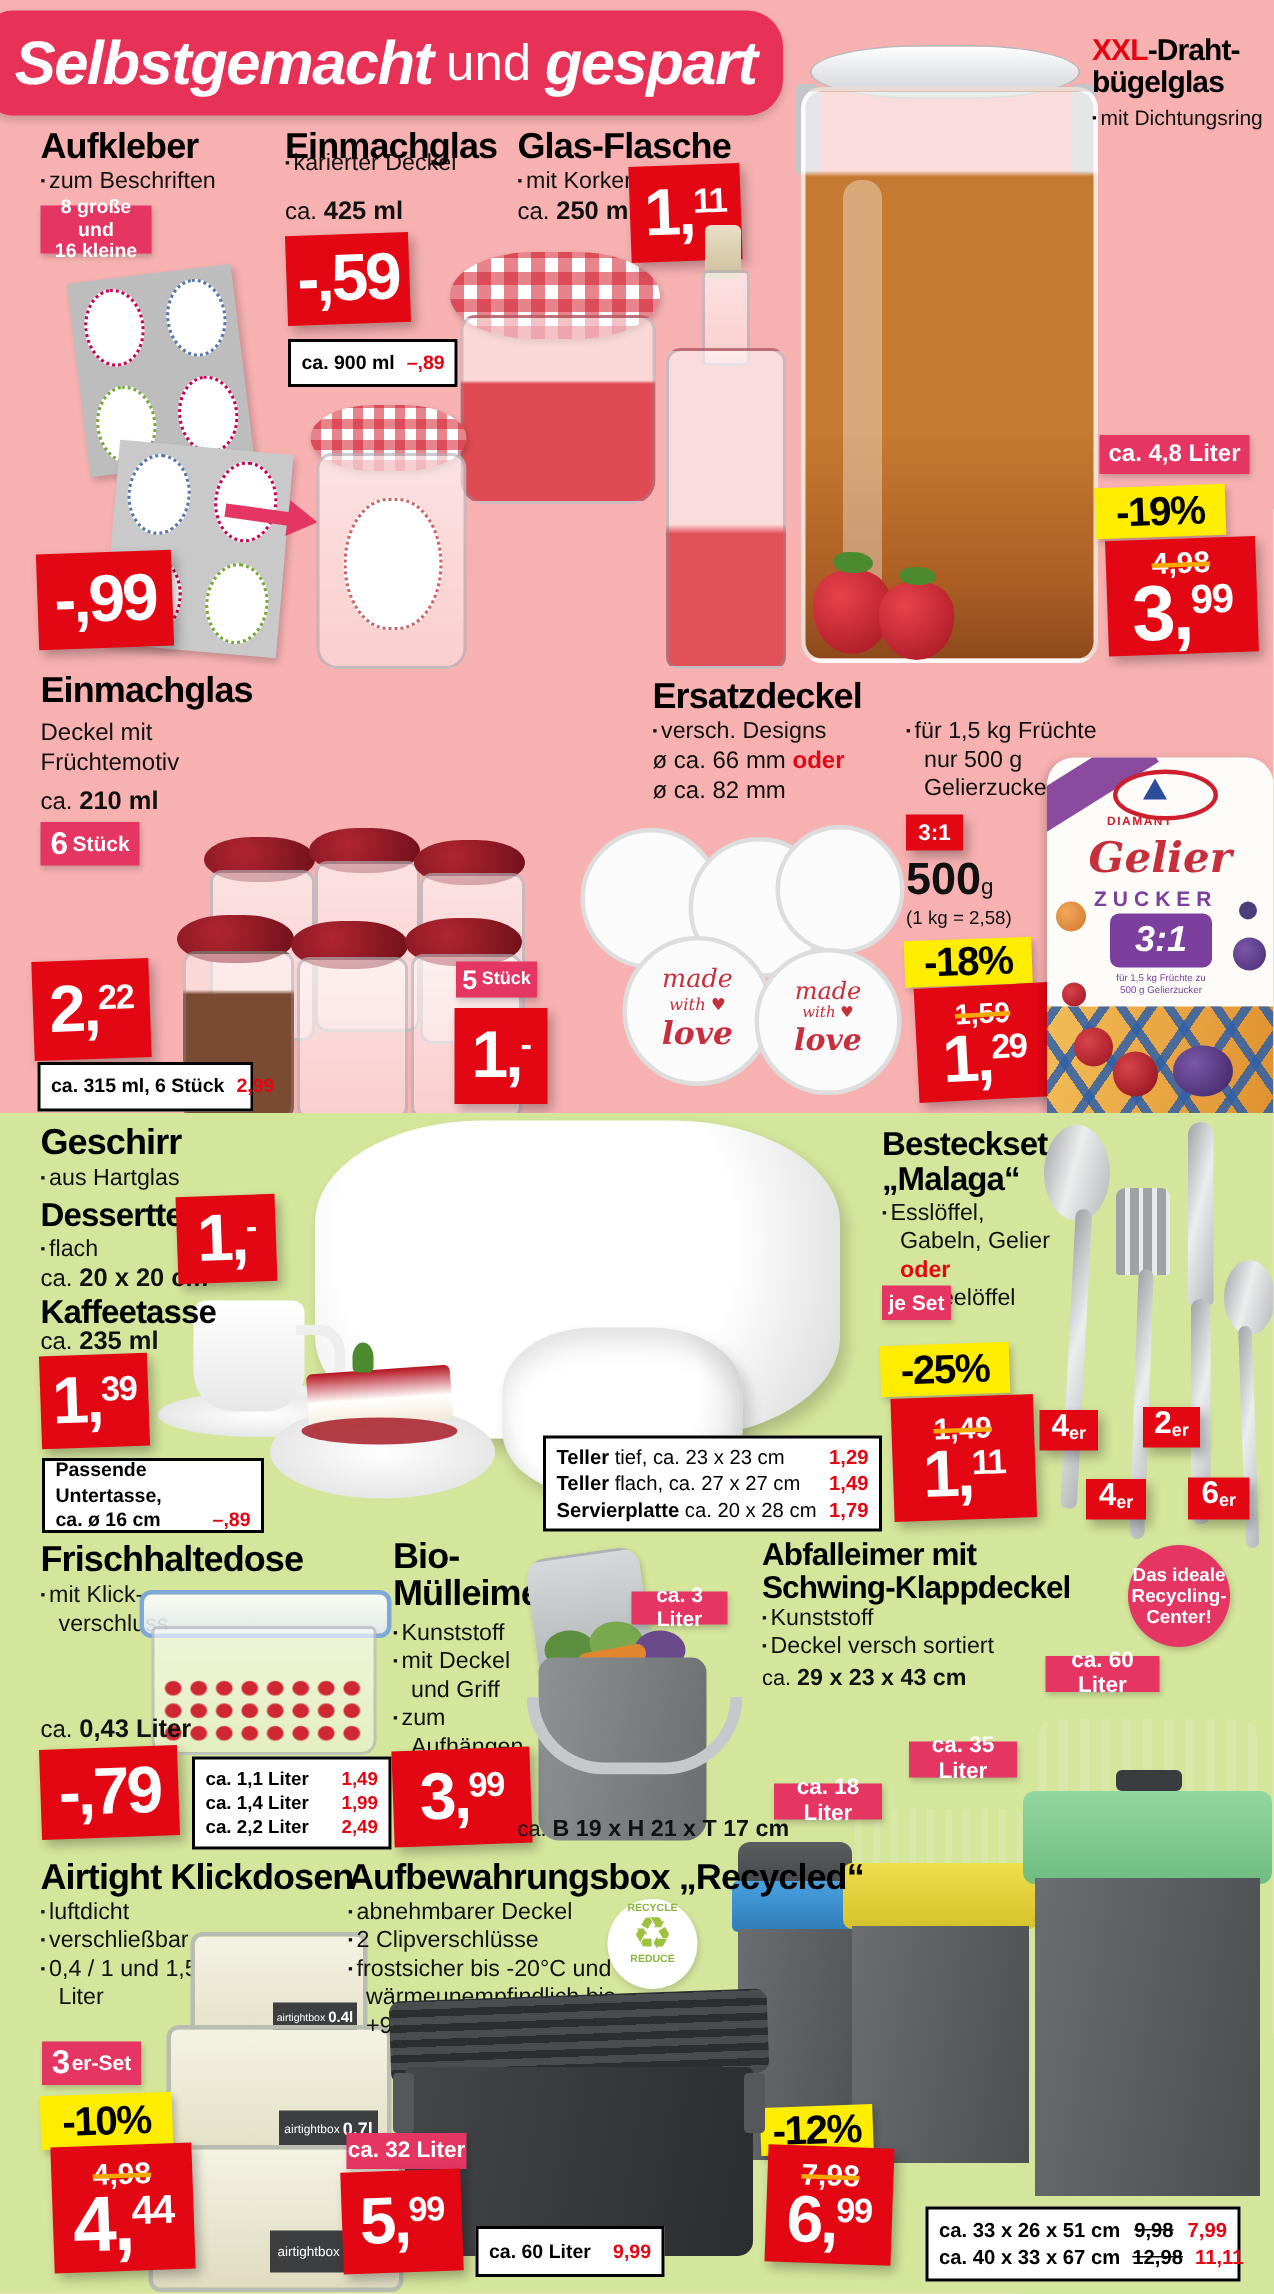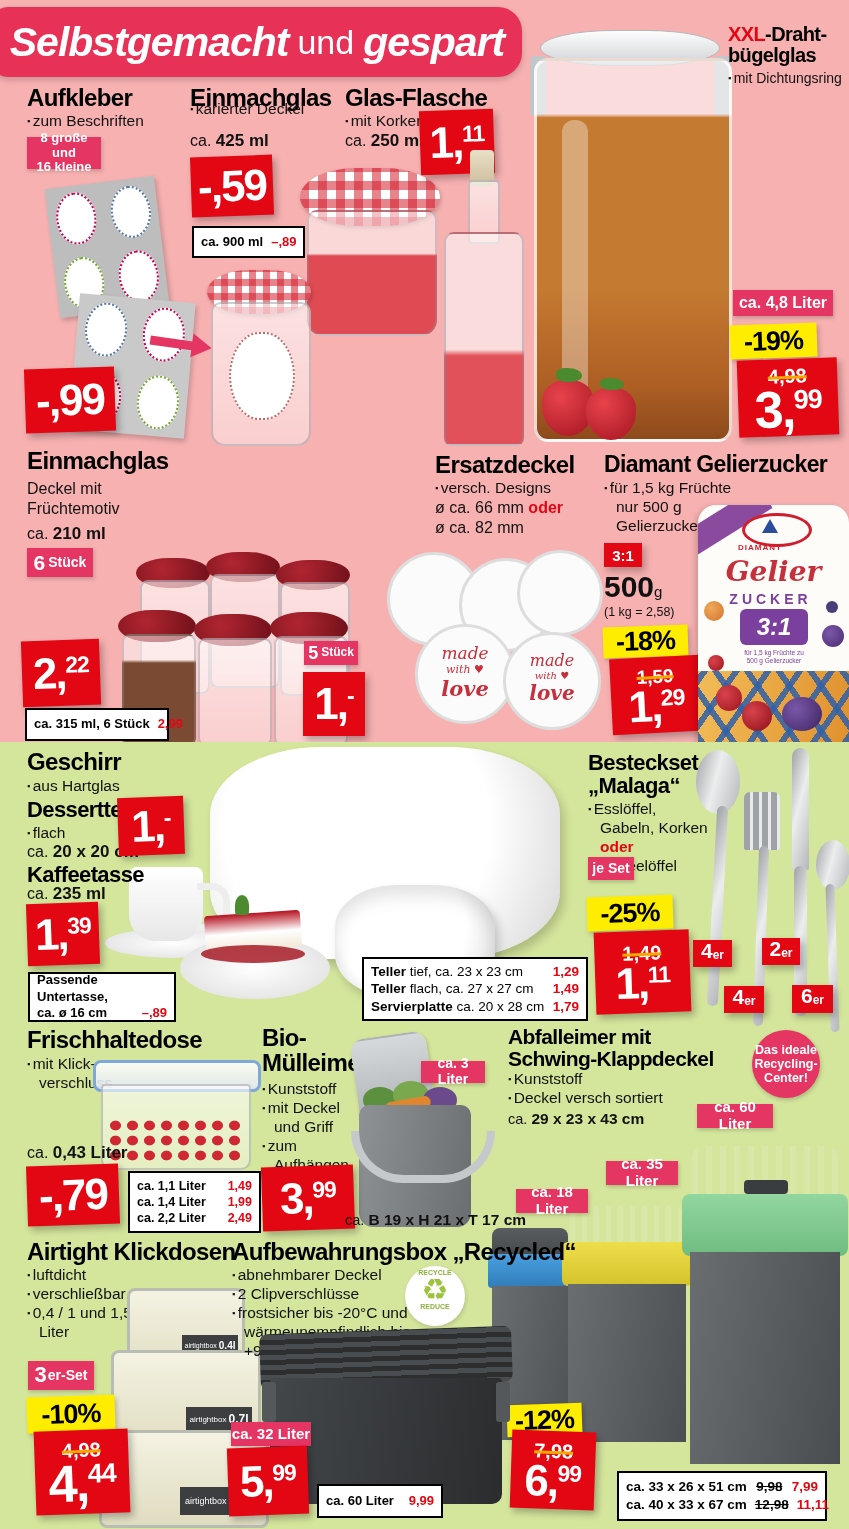--- a/index.html
+++ b/index.html
@@ -251,21 +251,20 @@
     <span style="font-size:18px">5</span>
     <span style="font-size:12px">Stück</span>
   </div>
   <div class="pricebox p-l" style="left:303px;top:672px;width:62px;height:64px">
     <span class="pp">
         <span class="pm">1,</span>
         <span class="ps">-</span>
       </span>
   </div>
 
-  <div class="h" style="left:604px;top:453px;font-size:23px">Diamant Gelierzucker</div>
   <ul class="bul" style="left:604px;top:479px;width:130px">
     <li><span>für 1,5 kg Früchte</span><br>
       <span>nur 500 g</span><br>
       <span>Gelierzucker</span></li>
   </ul>
   <div class="pricebox" style="left:604px;top:543px;width:38px;height:24px;font-size:15px;font-weight:700">
     <span>3:1</span>
   </div>
   <div class="txt" style="left:604px;top:570px">
     <b style="font-size:30px">500</b><span style="font-size:15px">g</span>
@@ -365,21 +364,21 @@
         <span class="rp">1,79</span>
       </div>
   </div>
 
   <div class="h h22" style="left:588px;top:752px">
     <span>Besteckset</span><br>
     <span>„Malaga“</span>
   </div>
   <ul class="bul" style="left:588px;top:800px;width:120px">
     <li><span>Esslöffel,</span><br>
-      <span>Gabeln, Korken</span><br>
+      <span>Gabeln, Gelier</span><br>
       <span class="accent">oder</span>
       <span>Kaffeelöffel</span></li>
   </ul>
 
   <div class="abs" style="left:688px;top:748px;width:161px;height:285px">
     <div class="abs silver" style="left:8px;top:2px;width:44px;height:64px;border-radius:50%"></div>
     <div class="abs silver" style="left:24px;top:58px;width:11px;height:200px;border-radius:5px;transform:rotate(3deg)"></div>
     <div class="abs silver" style="left:56px;top:44px;width:36px;height:58px;border-radius:6px 6px 2px 2px;background:repeating-linear-gradient(90deg,#9fa2a6 0 6px,#e9eaec 6px 9px)"></div>
     <div class="abs silver" style="left:68px;top:98px;width:10px;height:180px;border-radius:5px;transform:rotate(2deg)"></div>
     <div class="abs silver" style="left:104px;top:0;width:17px;height:122px;border-radius:9px 9px 3px 3px"></div>

